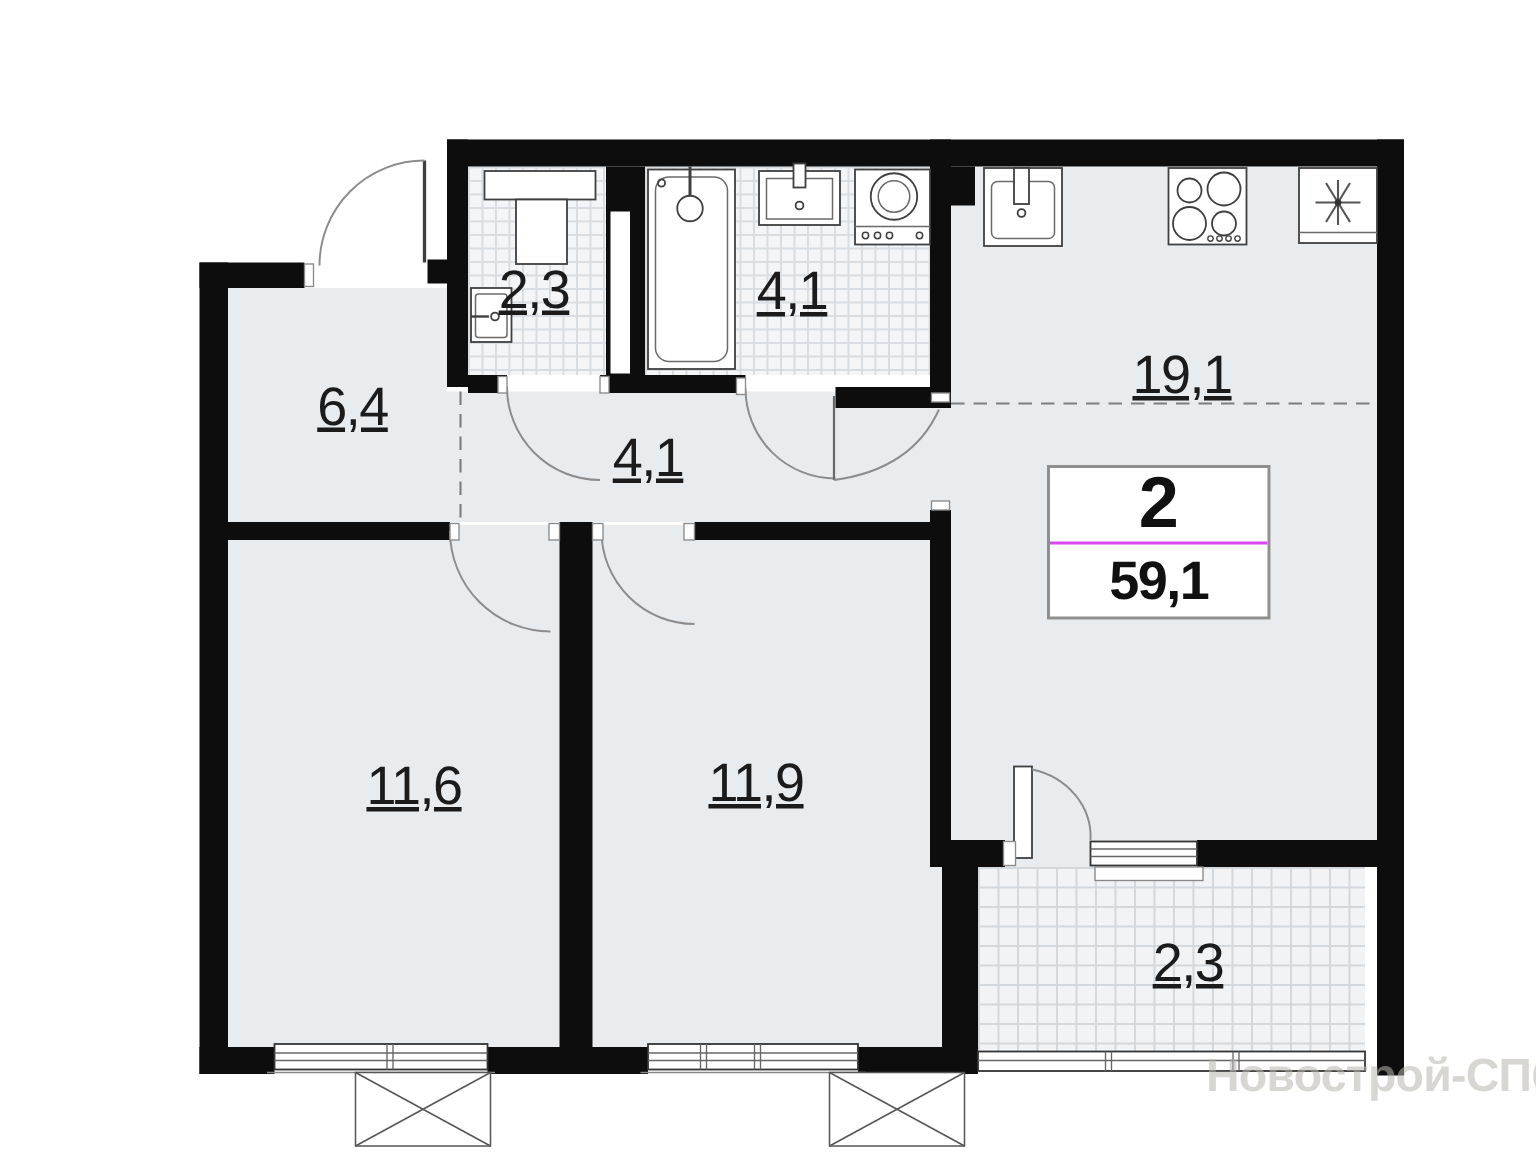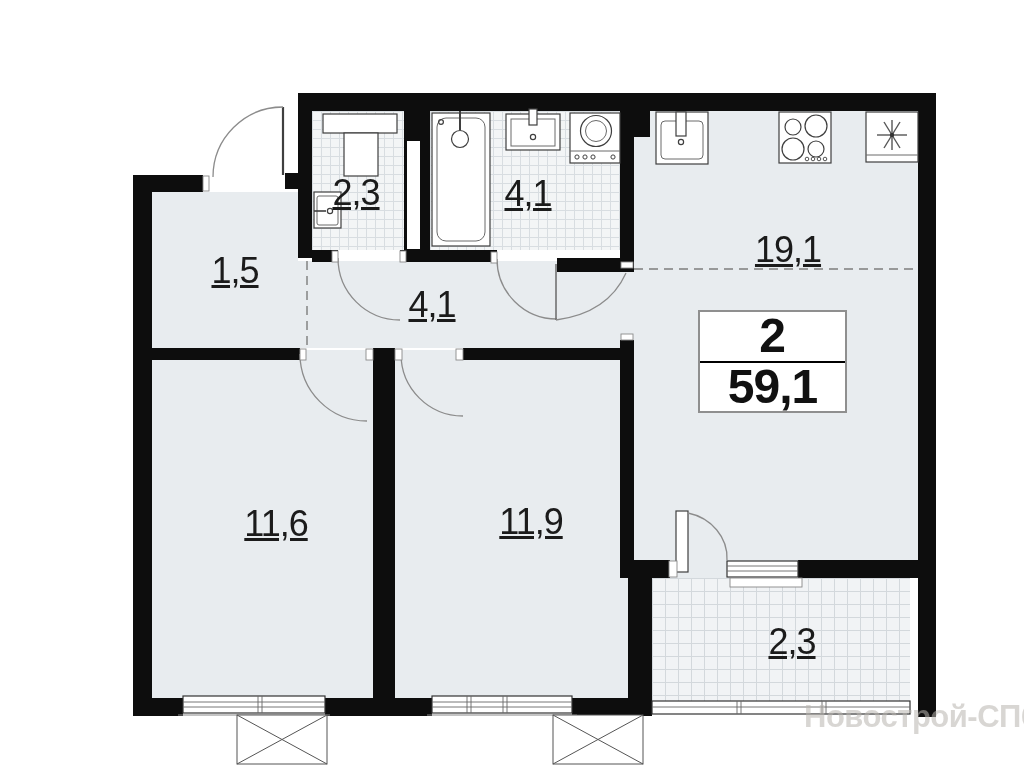--- a/index.html
+++ b/index.html
@@ -18,21 +18,21 @@
         background-size:13px 13px;}
   svg.overlay{position:absolute;left:0;top:0;z-index:5;}
   .lbl{position:absolute;transform:translate(-50%,-50%);font-size:36px;color:#1b1b1b;
        letter-spacing:-1px;white-space:nowrap;z-index:7;text-decoration:underline;}
   #infobox{position:absolute;left:698px;top:310px;width:149px;height:103px;
        background:#fff;border:2px solid #8f8f8f;box-sizing:border-box;z-index:7;
        display:flex;flex-direction:column;}
   #infobox .cell{flex:1;display:flex;align-items:center;justify-content:center;
        color:#111;font-weight:bold;line-height:1;}
   #infobox .cell.top{font-size:48px;}
-  #infobox .cell.bot{font-size:48px;border-top:2px solid #000000;letter-spacing:-1px;}
+  #infobox .cell.bot{font-size:36px;border-top:2px solid #d946ef;letter-spacing:-1px;}
   #watermark{position:absolute;left:804px;top:699px;font-size:31px;font-weight:bold;
        color:rgba(184,180,174,0.55);letter-spacing:-0.5px;z-index:8;white-space:nowrap;}
 </style>
 </head>
 <body>
 
 <div id="canvas">
 
   <div class="floor" style="left:152px;top:192px;width:146px;height:156px;"></div>
   <div class="floor" style="left:298px;top:261px;width:322px;height:87px;"></div>
@@ -220,27 +220,27 @@
         <line x1="327" y1="715" x2="237" y2="764"></line>
       </g>
       <g>
         <rect x="553" y="715" width="90" height="49"></rect>
         <line x1="553" y1="715" x2="643" y2="764"></line>
         <line x1="643" y1="715" x2="553" y2="764"></line>
       </g>
     </g>
   </svg>
 
-  <div class="lbl" style="left:235px;top:271px;">1,5</div>
+  <div class="lbl" style="left:235px;top:271px;">6,4</div>
   <div class="lbl" style="left:356px;top:193px;">2,3</div>
   <div class="lbl" style="left:528px;top:194px;">4,1</div>
   <div class="lbl" style="left:432px;top:305px;">4,1</div>
   <div class="lbl" style="left:788px;top:250px;">19,1</div>
   <div class="lbl" style="left:276px;top:524px;">11,6</div>
-  <div class="lbl" style="left:531px;top:522px;">11,9</div>
+  <div class="lbl" style="left:504px;top:522px;">11,9</div>
   <div class="lbl" style="left:792px;top:642px;">2,3</div>
 
   <div id="infobox">
     <div class="cell top">2</div>
     <div class="cell bot">59,1</div>
   </div>
 
   <div id="watermark">Новострой-СПб</div>
 
 </div>

